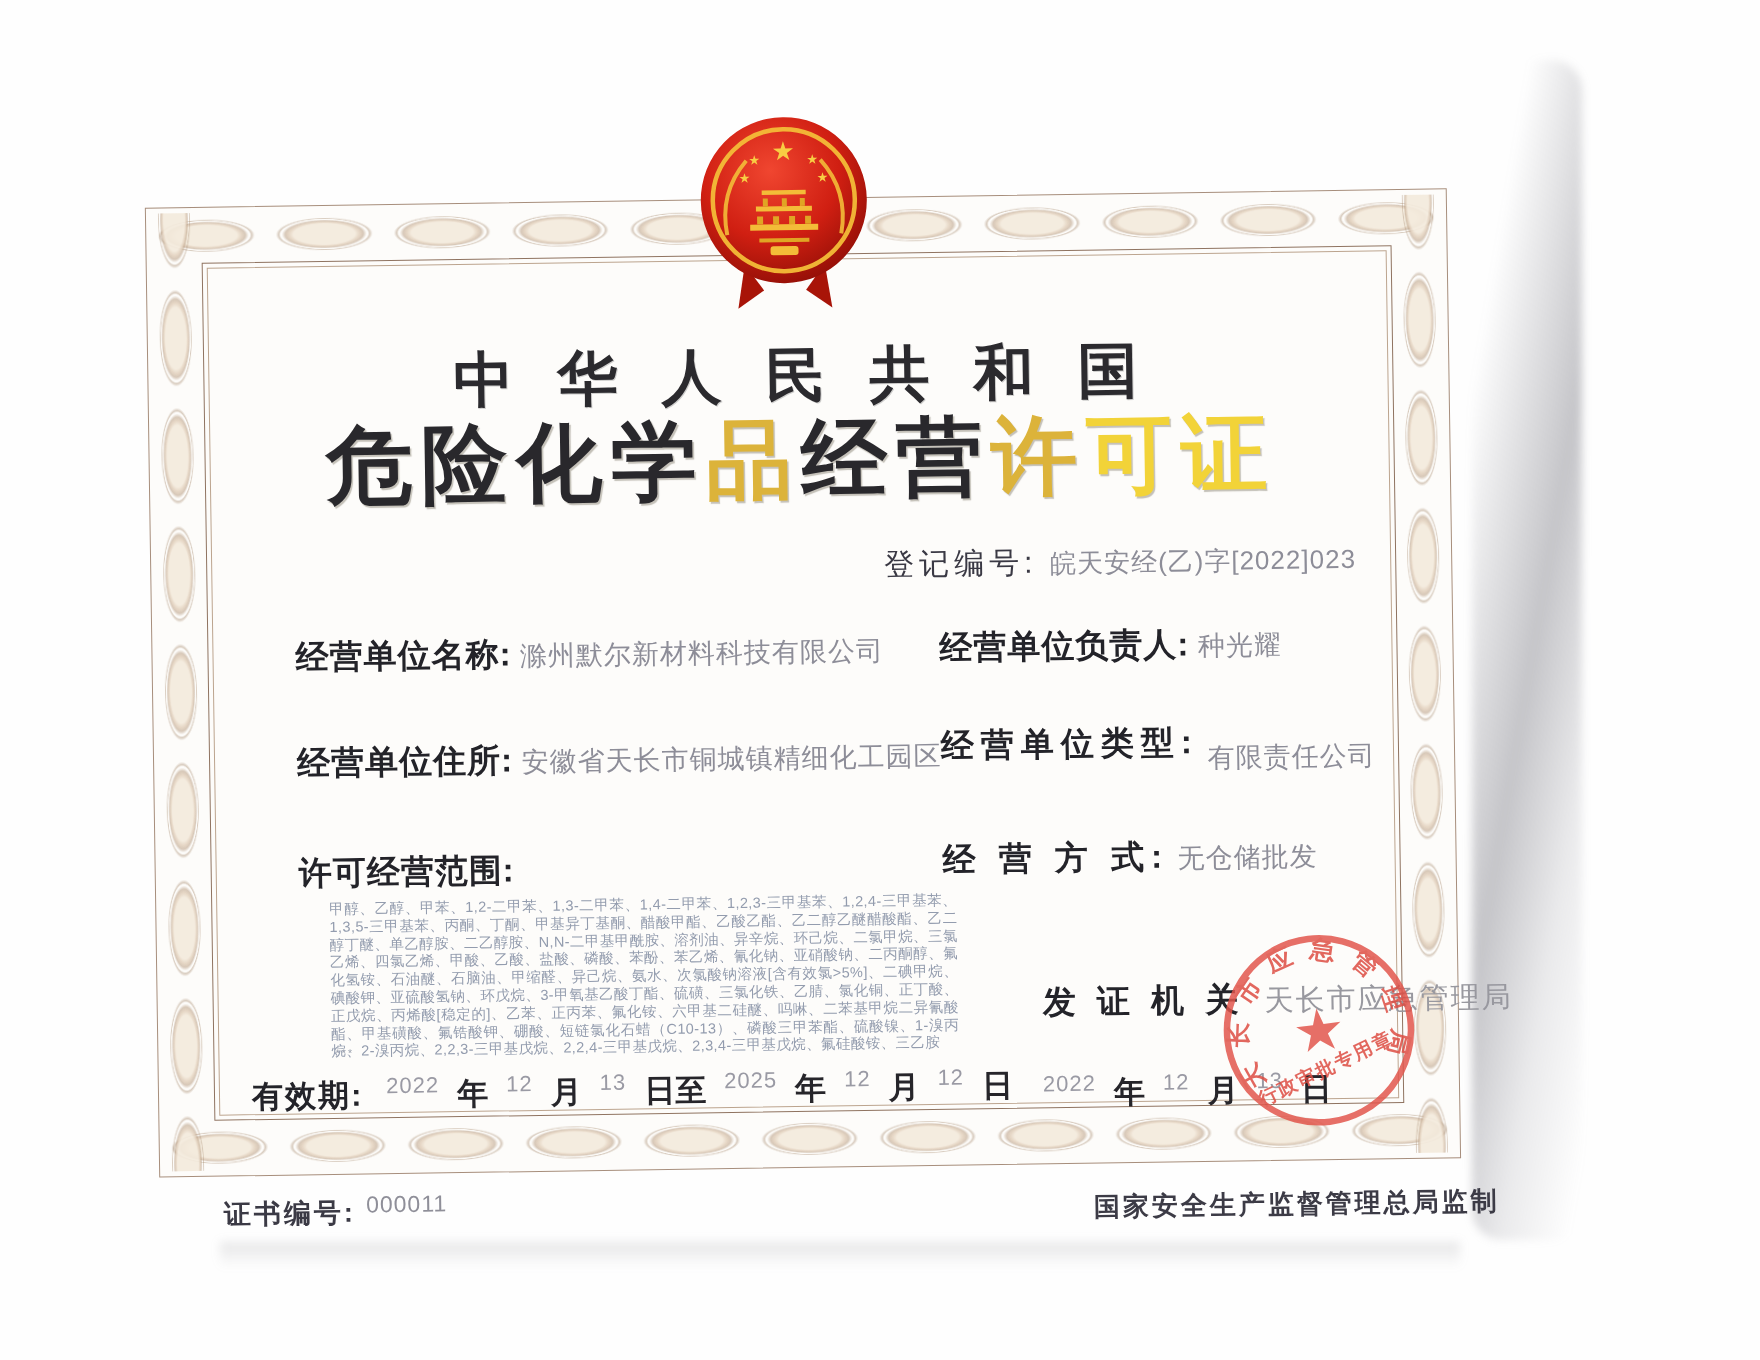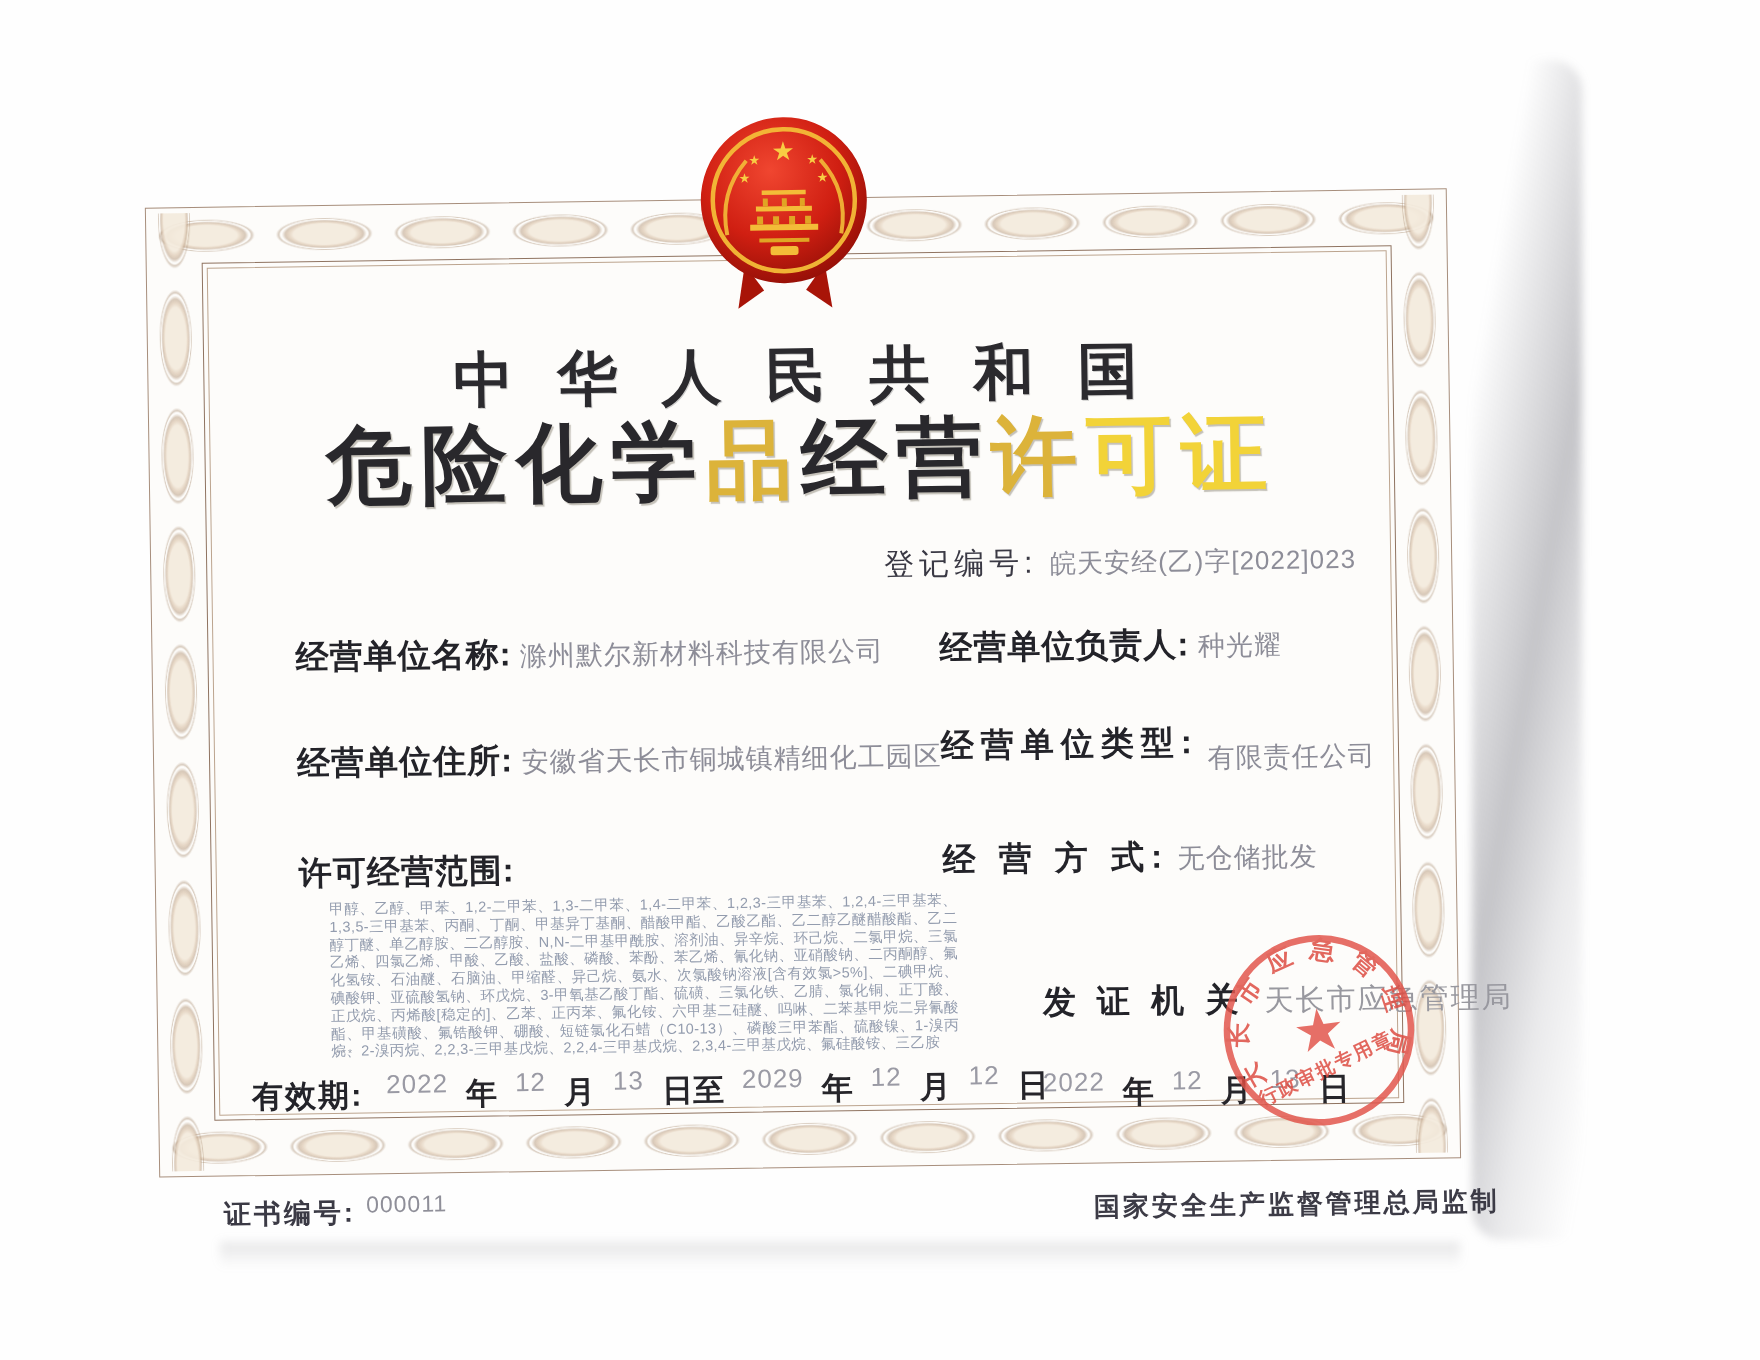--- a/index.html
+++ b/index.html
@@ -88,21 +88,21 @@
   }
   .scope-footnote{position:absolute;left:200px;top:912px;font-size:11px;color:#9aa0ae;letter-spacing:2px;}
   
   .r-issuer{left:908px;top:856px;}
   .issuer-lbl{font-size:33px;font-weight:600;color:#232329;letter-spacing:6px;}
   .issuer-val{font-size:29px;color:#98989f;margin-left:16px;letter-spacing:2px;}
   .date-row{display:flex;align-items:baseline;}
   .issue-date{left:898px;top:948px;}
   .validity{left:116px;top:940px;}
   .v-lbl{font-size:31px;font-weight:700;color:#232329;letter-spacing:2px;margin-right:14px;}
-  .d-num{font-size:26px;color:#9a9aa4;position:relative;top:-12px;margin:0 9px;letter-spacing:1px;}
+  .d-num{font-size:22px;color:#9a9aa4;position:relative;top:-12px;margin:0 9px;letter-spacing:1px;}
   .d-unit{font-size:31px;font-weight:600;color:#26252a;margin:0 9px;}
   
   .seal{position:absolute;left:1068px;top:796px;width:232px;height:232px;z-index:6;opacity:.84;transform:rotate(-6deg);}
   
   .f-certno{left:86px;top:1060px;}
   .f-certno .lbl2{font-size:27px;font-weight:600;color:#3b3a45;letter-spacing:3px;}
   .f-certno .num2{font-size:23px;color:#8f8f99;position:relative;top:-9px;margin-left:6px;letter-spacing:1px;}
   .f-madeby{left:956px;top:1066px;font-size:26px;font-weight:600;color:#3c3b46;letter-spacing:3px;}
 </style>
 </head>
@@ -216,21 +216,21 @@
   </svg>
 
   <div class="row date-row validity">
     <span class="v-lbl">有效期:</span>
     <span class="d-num">2022</span>
     <span class="d-unit">年</span>
     <span class="d-num">12</span>
     <span class="d-unit">月</span>
     <span class="d-num">13</span>
     <span class="d-unit">日至</span>
-    <span class="d-num">2029</span>
+    <span class="d-num">2025</span>
     <span class="d-unit">年</span>
     <span class="d-num">12</span>
     <span class="d-unit">月</span>
     <span class="d-num">12</span>
     <span class="d-unit">日</span>
   </div>
 
   <div class="row f-certno">
     <span class="lbl2">证书编号:</span>
     <span class="num2">000011</span>

